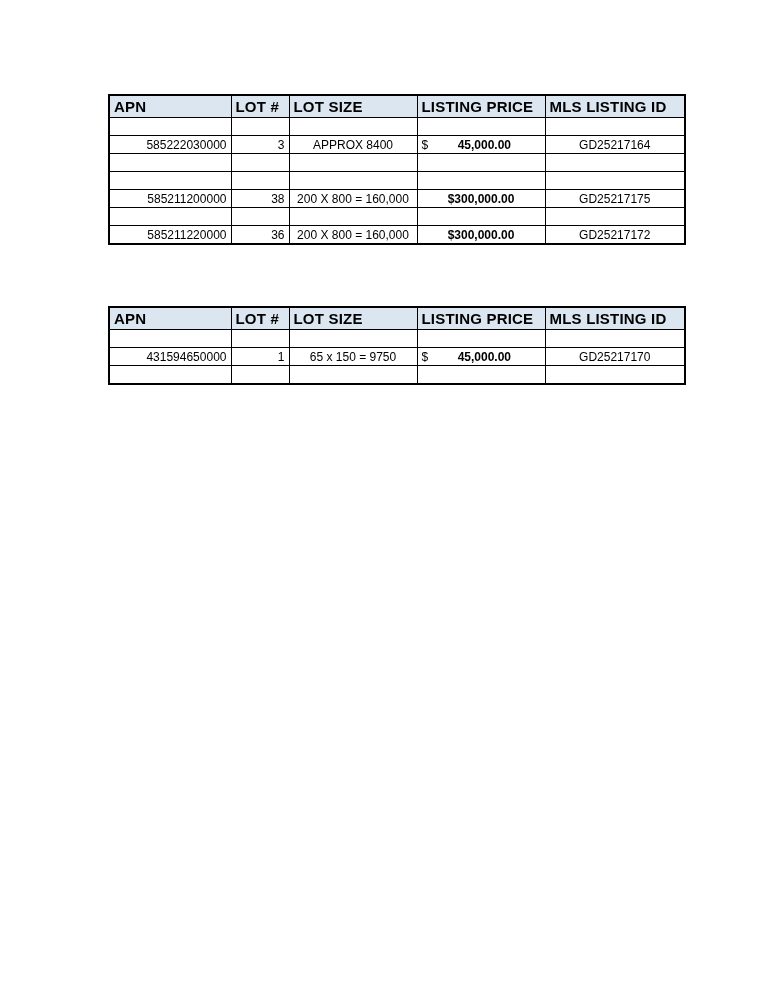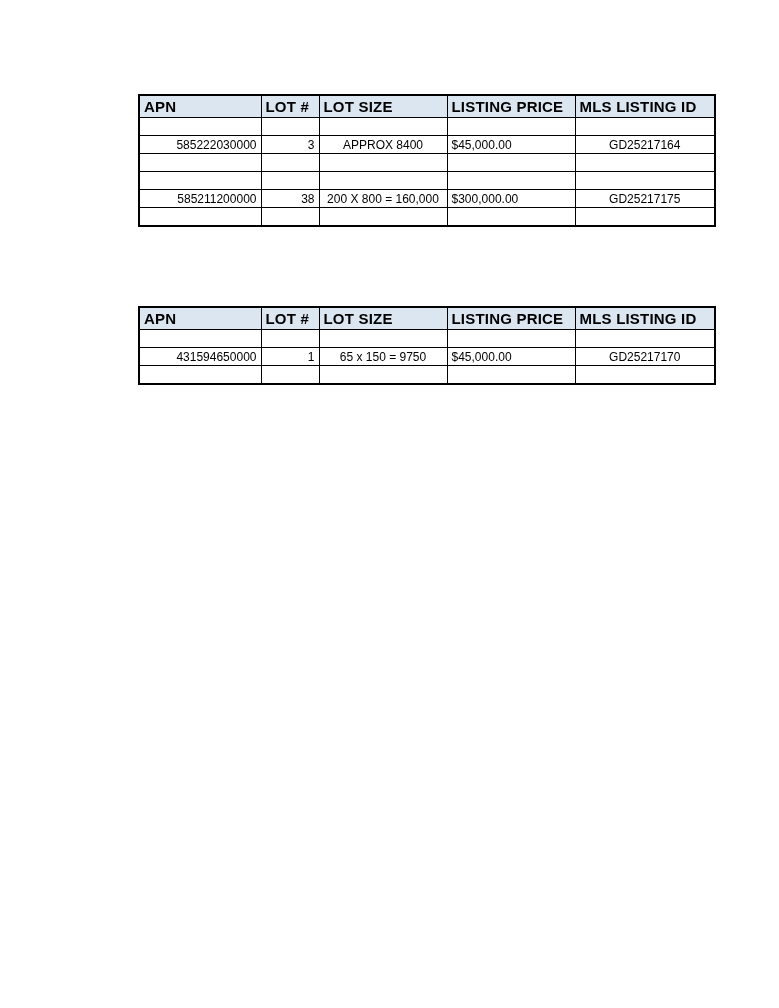--- a/index.html
+++ b/index.html
@@ -10,21 +10,21 @@
   .page {
     position: relative;
     width: 779px;
     height: 1008px;
     background: #ffffff;
     font-family: "Liberation Sans", sans-serif;
     color: #000000;
   }
   table.listings {
     position: absolute;
-    left: 138px;
+    left: 108px;
     border-collapse: collapse;
     table-layout: fixed;
     border: 2.5px solid var(--border-color, #000);
   }
   table.listings.t0 { top: 94px; }
   table.listings.t1 { top: 306px; }
   table.listings th,
   table.listings td {
     border: 1.5px solid var(--border-color, #000);
     padding: 0 4px;
@@ -45,21 +45,21 @@
     height: 17px;
     font-weight: 400;
   }
   td.cell-right { text-align: right; }
   td.cell-left  { text-align: center; }
   td.price-cell .price-wrap {
     display: flex;
     justify-content: space-between;
     align-items: baseline;
   }
-  td.price-cell .amount { text-align: left; flex: 1; }
+  td.price-cell .amount { text-align: center; flex: 1; font-weight: bold; }
 </style>
 </head>
 <body>
 
 <div class="page">
   <table class="listings t0">
       <colgroup>
         <col style="width: 122px;">
         <col style="width: 58px;">
         <col style="width: 128px;">
@@ -121,20 +121,32 @@
           </td>
           <td class="cell-left">GD25217175</td>
         </tr>
         <tr>
           <td></td>
           <td></td>
           <td></td>
           <td></td>
           <td></td>
         </tr>
+        <tr>
+          <td class="cell-right">585211220000</td>
+          <td class="cell-right">36</td>
+          <td class="cell-left">200 X 800 = 160,000</td>
+          <td class="price-cell">
+            <div class="price-wrap">
+              <span></span>
+              <span class="amount">$300,000.00</span>
+            </div>
+          </td>
+          <td class="cell-left">GD25217172</td>
+        </tr>
       </tbody>
     </table>
   <table class="listings t1">
       <colgroup>
         <col style="width: 122px;">
         <col style="width: 58px;">
         <col style="width: 128px;">
         <col style="width: 128px;">
         <col style="width: 140px;">
       </colgroup>

